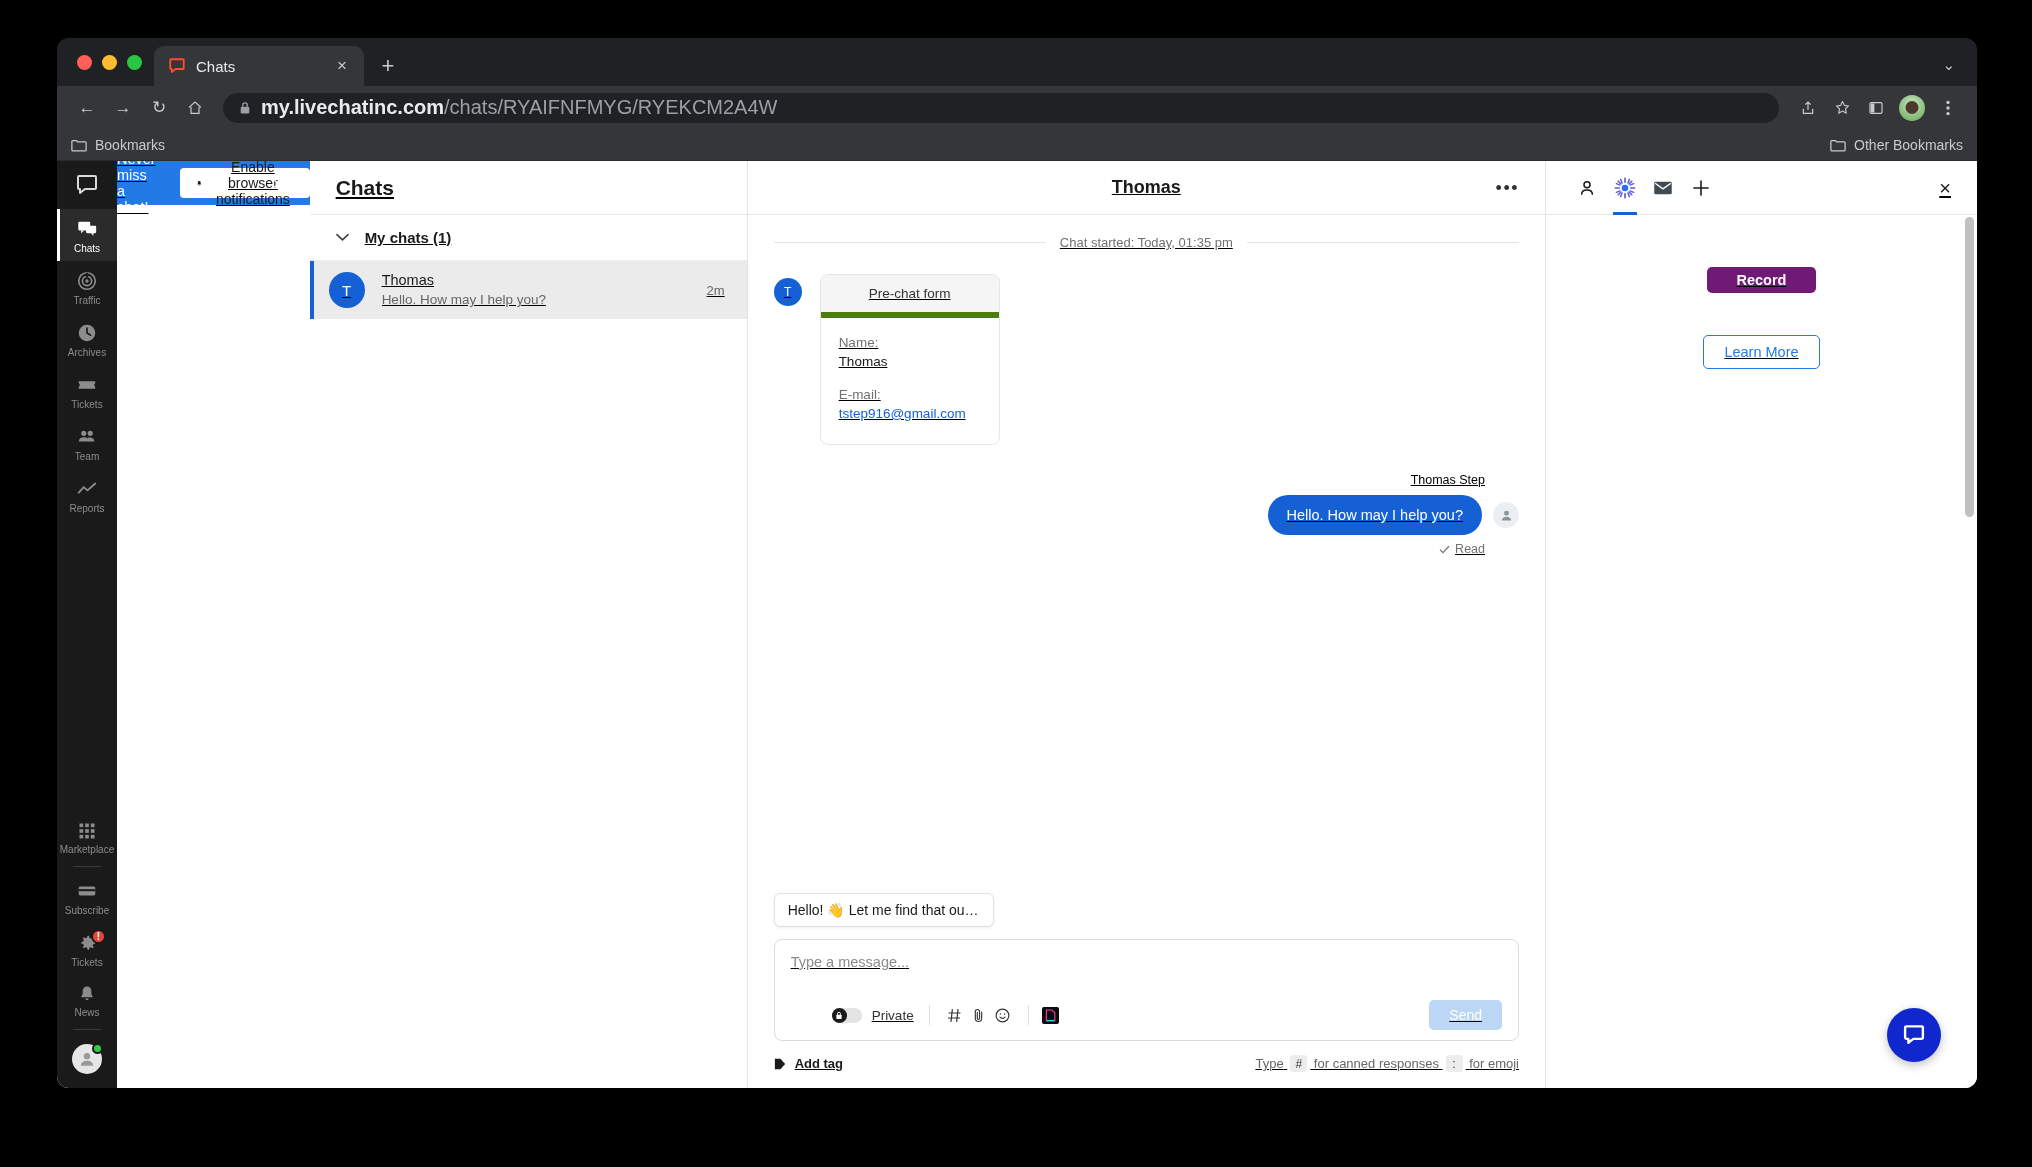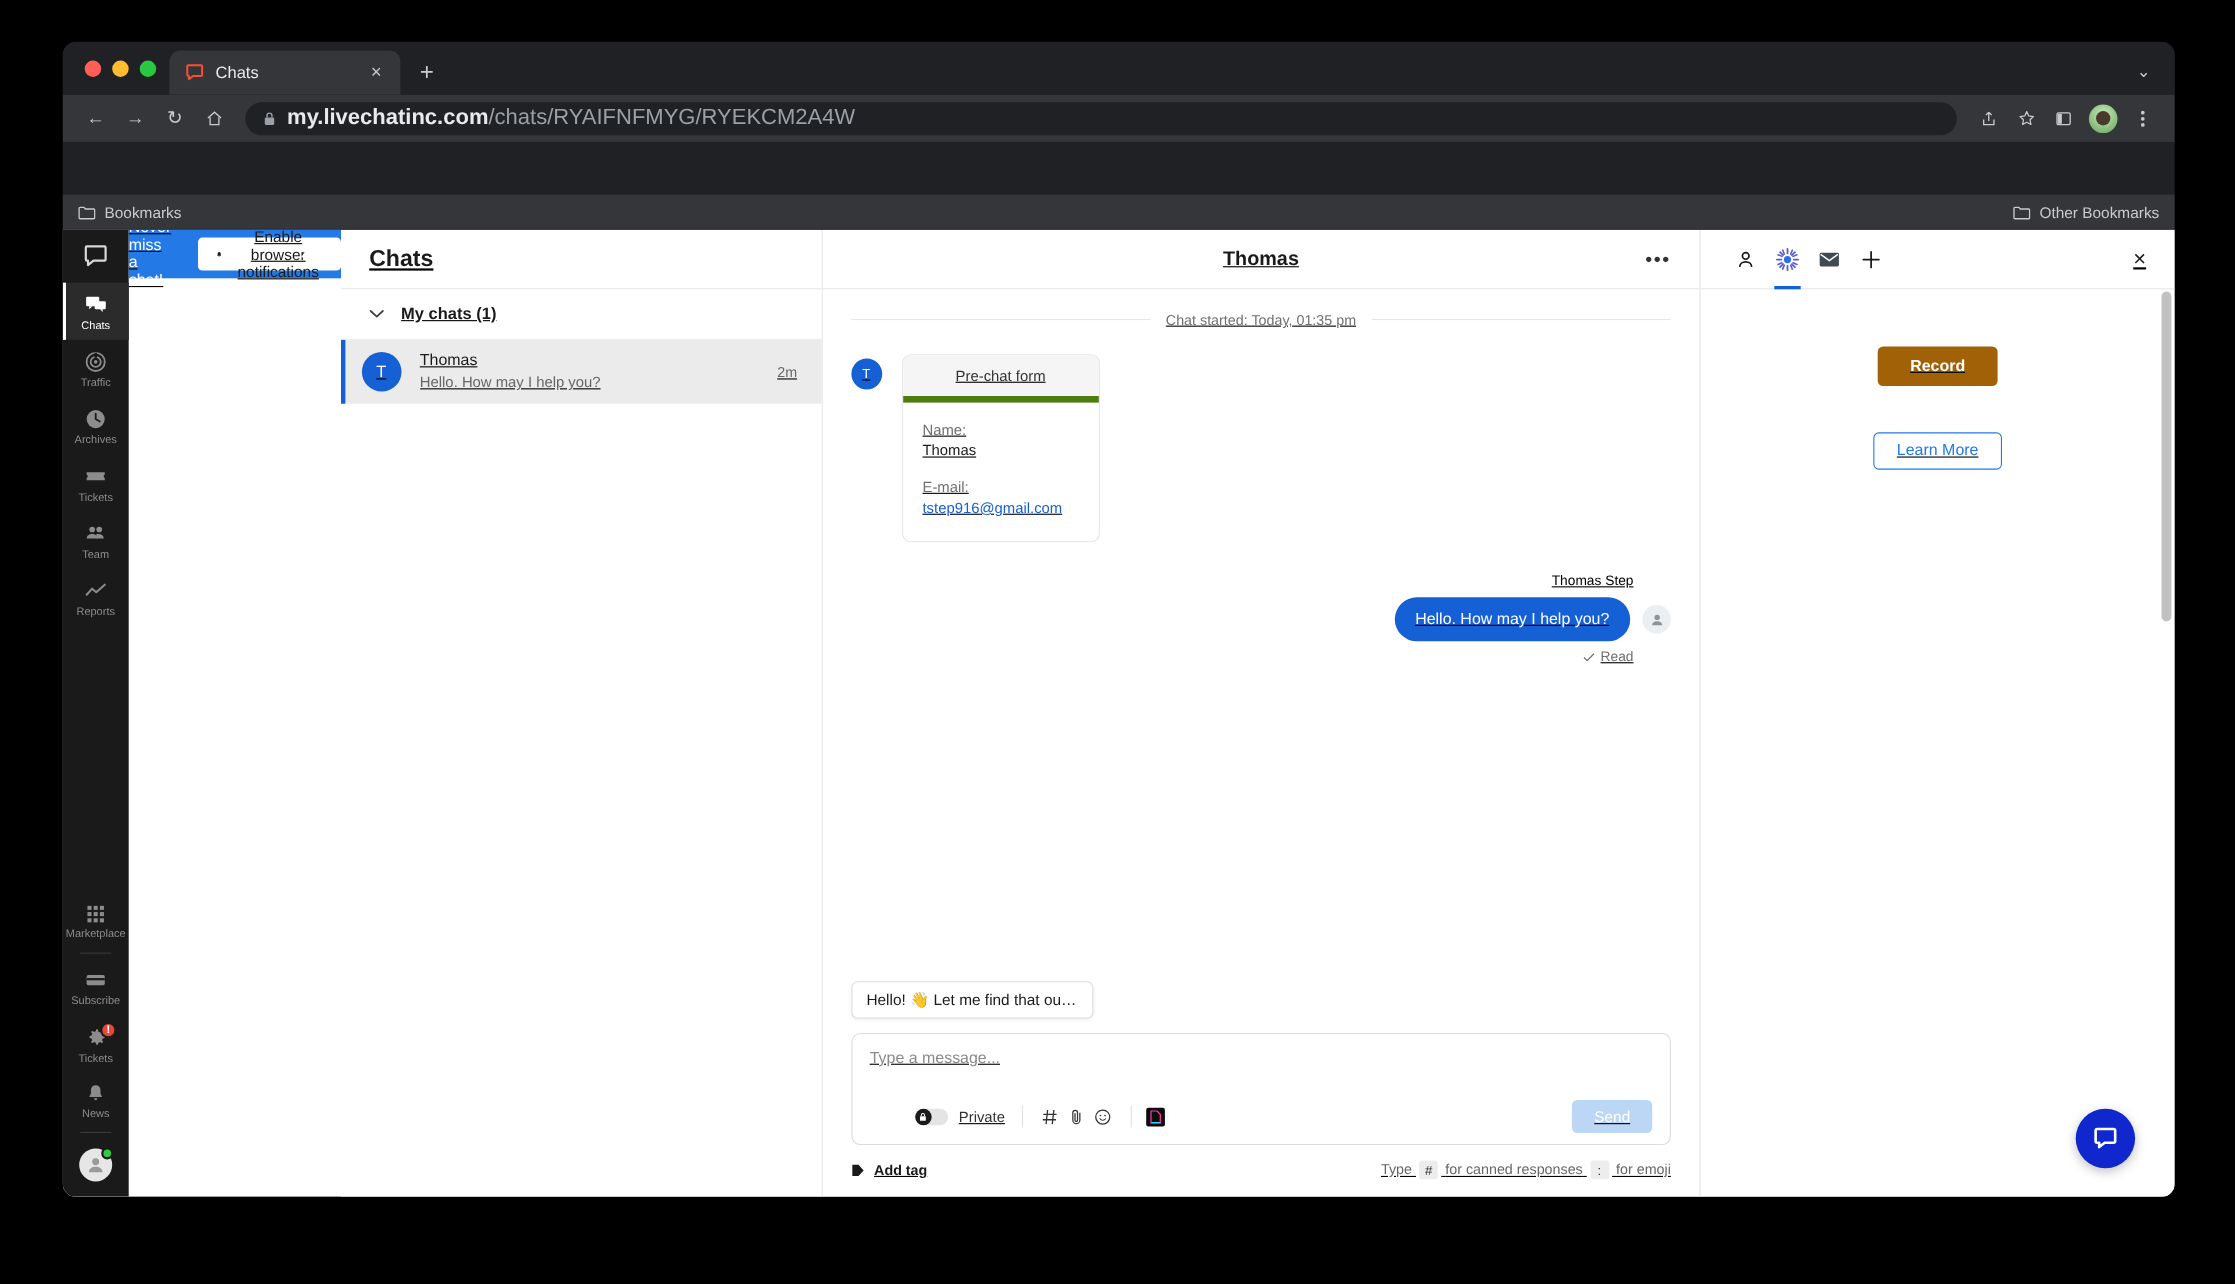--- a/index.html
+++ b/index.html
@@ -93,21 +93,20 @@
     width: 13px; height: 13px; border-radius: 50%;
     background: #4a3a2c; transform: translateX(-50%);
   }
 
   
   .bookmarks {
     height: 32px; background: #35363a;
     display: flex; align-items: center;
     padding: 0 14px; color: #c8cace; font-size: 14px;
     border-bottom: 1px solid #2a2b2e;
-    margin-top: 48px;
   }
   .bm-item { display: flex; align-items: center; gap: 8px; }
   .bm-spacer { flex: 1; }
 
   
   .viewport { flex: 1; background: #fff; display: flex; position: relative; overflow: hidden; }
 
   
   .lcnav {
     width: 60px; background: #1a1a1a;
@@ -334,22 +333,22 @@
     content: ""; position: absolute; bottom: 0; left: 7px; right: 7px;
     height: 3px; background: #1560d4;
   }
   .details-spacer { flex: 1; }
   .details-close { color: #1a1a1a; font-size: 20px; line-height: 1; }
   .details-body {
     flex: 1; display: flex; flex-direction: column; align-items: center;
     padding-top: 52px; gap: 42px;
   }
   .record-btn {
-    background: #a16207; color: #fff; border: none; border-radius: 5px;
-    height: 36px; padding: 0 30px; font-size: 14.5px; font-weight: bold;
+    background: #701a75; color: #fff; border: none; border-radius: 5px;
+    height: 26px; padding: 0 30px; font-size: 14.5px; font-weight: bold;
     font-family: inherit;
   }
   .learn-btn {
     background: #fff; color: #2379e6; border: 1px solid #2379e6;
     border-radius: 5px; height: 34px; padding: 0 20px;
     font-size: 14.5px; font-family: inherit;
   }
 
   
   .vscroll {

